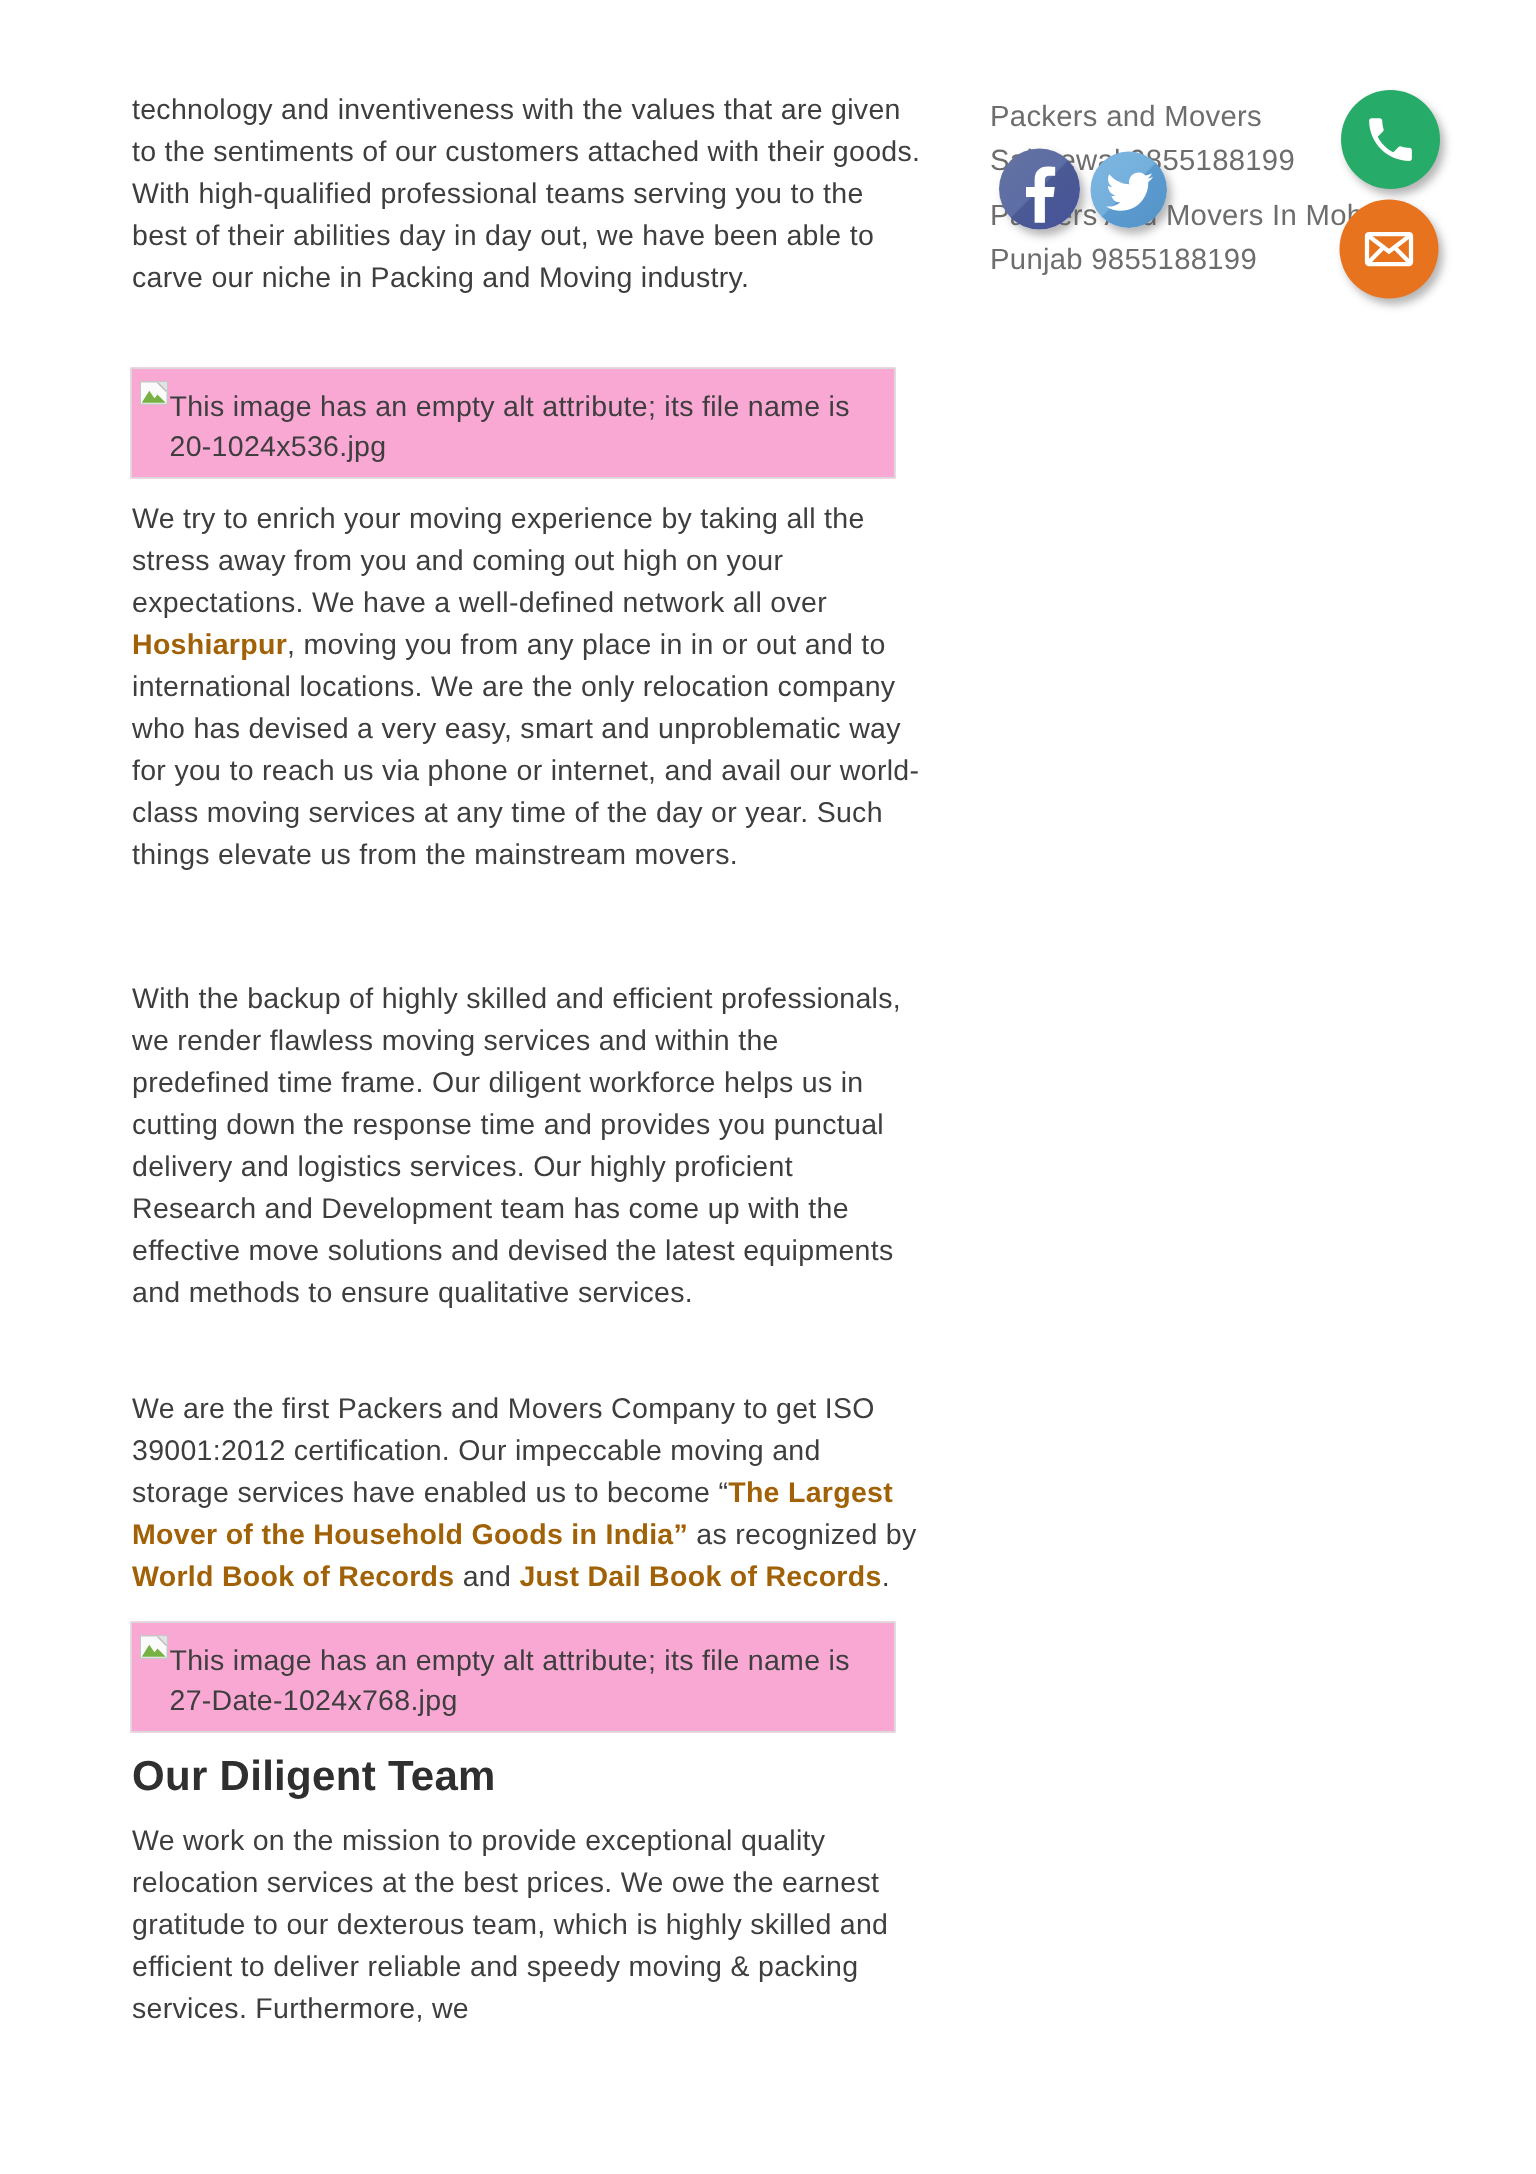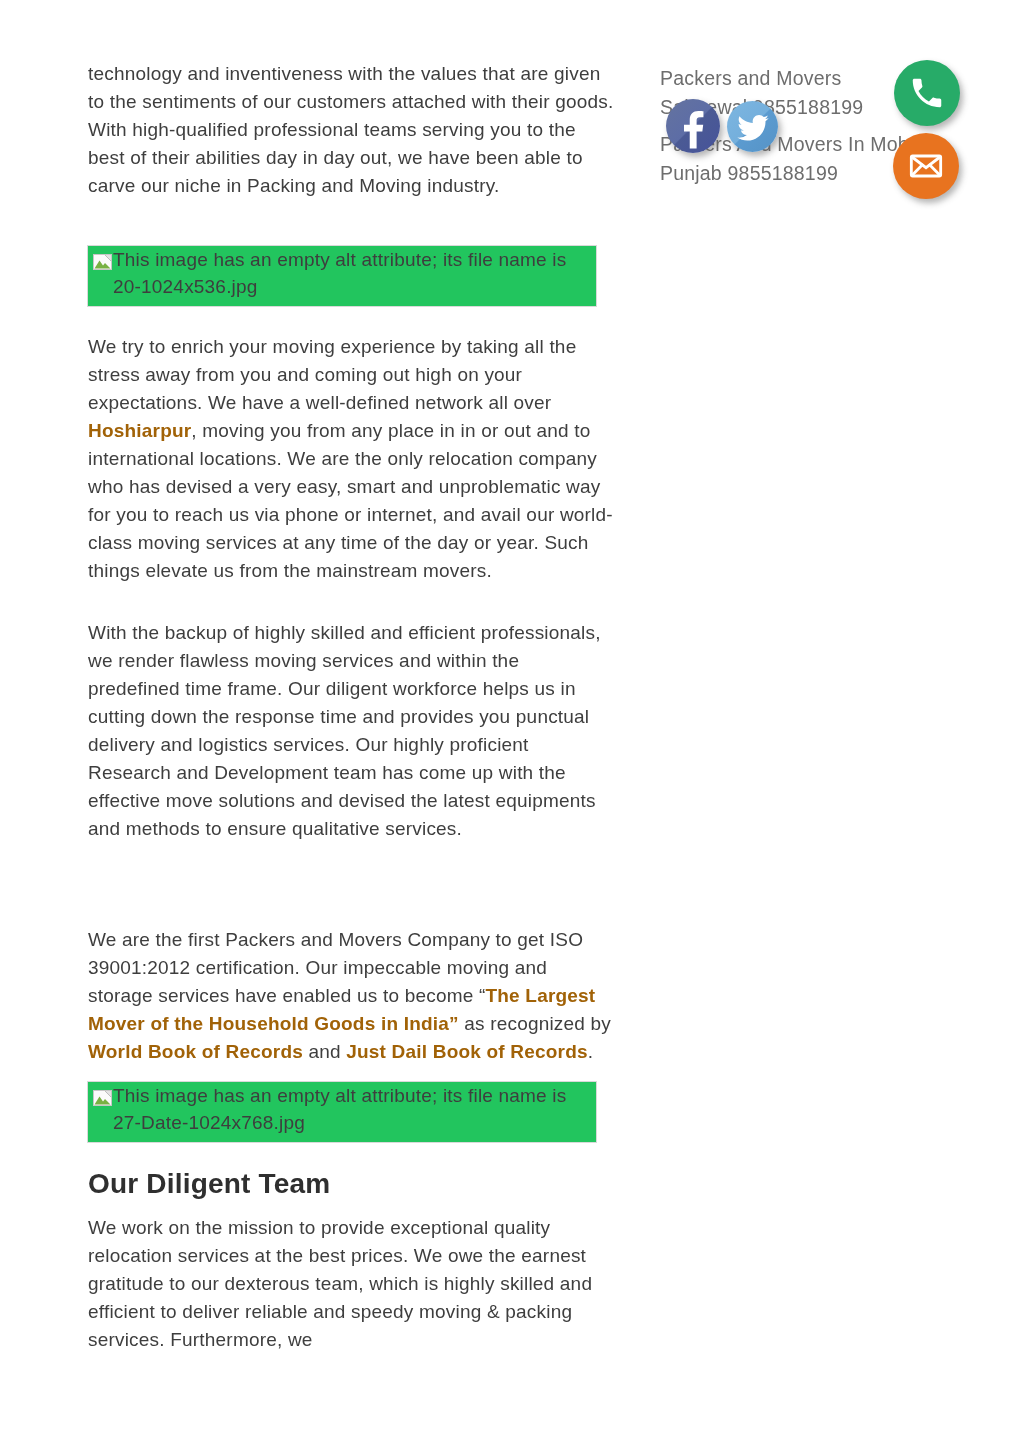--- a/index.html
+++ b/index.html
@@ -18,39 +18,39 @@
     position: absolute;
     width: 527px;
     font-size: 19px;
     line-height: 28px;
     letter-spacing: 0.2px;
     color: #3e3e3e;
   }
   .para b, .para .seg-bold { font-weight: 700; color: #a16207; }
   .p1 { top: 60px; }
   .p2 { top: 333px; }
-  .p3 { top: 619px; }
+  .p3 { top: 653px; }
   .p4 { top: 926px; }
   .p5 { top: 1214px; }
   .section-heading {
     position: absolute;
     top: 1168px;
     width: 527px;
     font-size: 28px;
     font-weight: 700;
     color: #2f2f2f;
     letter-spacing: 0.2px;
   }
   .alt-box {
     position: absolute;
     left: -1px;
     width: 510px;
     border: 1px solid #d9d9d9;
-    background: #22c55e;
-    padding: 0 8px 6px 25px;
+    background: #f9a8d4;
+    padding: 12px 8px 6px 25px;
     font-size: 19px;
     line-height: 27px;
     letter-spacing: 0.2px;
     color: #3e3e3e;
   }
   .alt-box-1 { top: 245px; }
   .alt-box-2 { top: 1081px; }
   .broken-img-icon {
     position: absolute;
     left: 5px;

